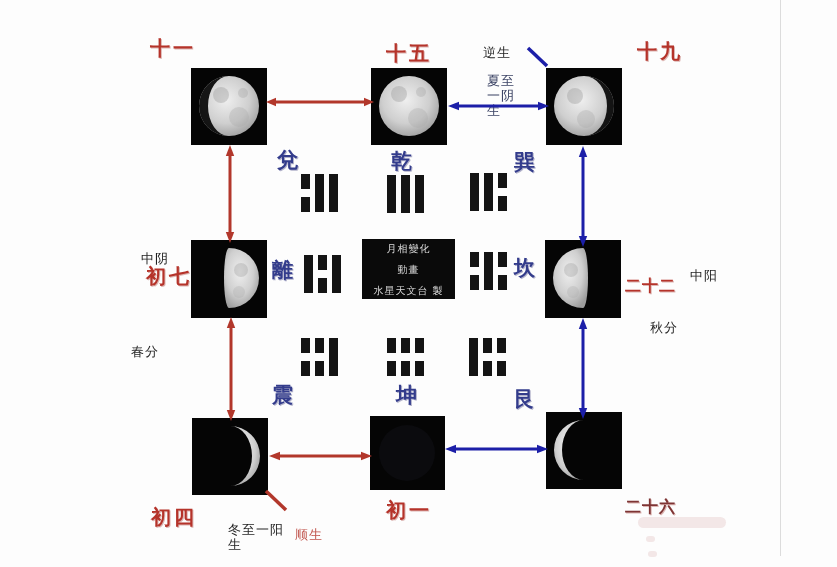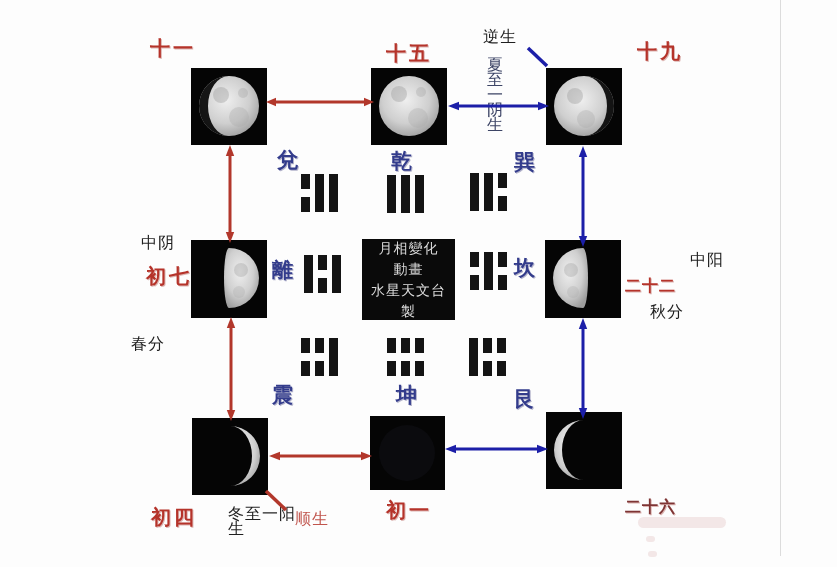--- a/index.html
+++ b/index.html
@@ -14,40 +14,40 @@
   
   .day-label{
     position:absolute;color:var(--label-red);font-weight:700;
     font-size:20px;letter-spacing:3px;white-space:nowrap;
     text-shadow:1px 1px 0 rgba(160,50,40,.35);
   }
   .day-label.small{font-size:16px;letter-spacing:1px;}
   .day-label.dark{color:var(--label-dark-red);}
   
   .note{
-    position:absolute;color:var(--text-black);font-size:16px;
-    white-space:pre-line;line-height:15px;letter-spacing:1px;
+    position:absolute;color:var(--text-black);font-size:13px;
+    white-space:pre-line;line-height:15px;letter-spacing:1px;margin-top:16px;
   }
   .note.navy{color:var(--summer-text);}
   .note.red{color:var(--shunsheng-red);font-weight:400;}
   
   .trigram-char{
     position:absolute;color:var(--trigram-blue);font-weight:700;
     font-size:21px;line-height:22px;white-space:nowrap;
     text-shadow:1px 1px 0 rgba(40,40,110,.35);
   }
   
   .tg{position:absolute;display:flex;gap:5px;height:38px;}
   .tg .tg-col{width:9px;background:#141414;}
   .tg .tg-col.broken{background:none;display:flex;flex-direction:column;justify-content:space-between;}
   .tg .tg-col.broken .seg{height:15px;background:#141414;}
   
   .center-box{
-    position:absolute;left:362px;top:239px;width:93px;height:81px;
-    background:#0a0a0a;color:#dcdcdc;font-size:14px;line-height:21px;
+    position:absolute;left:362px;top:239px;width:93px;height:60px;
+    background:#0a0a0a;color:#dcdcdc;font-size:10px;line-height:21px;
     letter-spacing:1px;text-align:center;white-space:pre-line;
     display:flex;align-items:center;justify-content:center;
   }
   
   .vline{position:absolute;left:780px;top:0;width:1px;height:556px;background:#dcdcdc;}
   .smudge{position:absolute;border-radius:8px;background:#f3e7e7;}
   svg.overlay{position:absolute;left:0;top:0;pointer-events:none;}
 </style>
 </head>
 <body>
@@ -131,21 +131,21 @@
   <div class="day-label small" style="left:625px;top:270px;margin-top:6px;">二十二</div>
   <div class="day-label" style="left:151px;top:504px;">初四</div>
   <div class="day-label" style="left:386px;top:497px;">初一</div>
   <div class="day-label small dark" style="left:625px;top:497px;">二十六</div>
 
   <div class="note" style="left:483px;top:29px;">逆生</div>
   <div class="note navy" style="left:487px;top:57px;width:32px;">夏至
 一阴
 生</div>
   <div class="note" style="left:141px;top:235px;">中阴</div>
-  <div class="note" style="left:131px;top:336px;">春分</div>
+  <div class="note" style="left:131px;top:328px;">春分</div>
   <div class="note" style="left:690px;top:252px;">中阳</div>
   <div class="note" style="left:650px;top:304px;">秋分</div>
   <div class="note" style="left:228px;top:506px;">冬至一阳
 生</div>
   <div class="note red" style="left:295px;top:511px;">顺生</div>
 
   <div class="trigram-char" style="left:277px;top:149px;">兌</div>
   <div class="trigram-char" style="left:391px;top:150px;">乾</div>
   <div class="trigram-char" style="left:514px;top:151px;">巽</div>
   <div class="trigram-char" style="left:272px;top:259px;">離</div>

